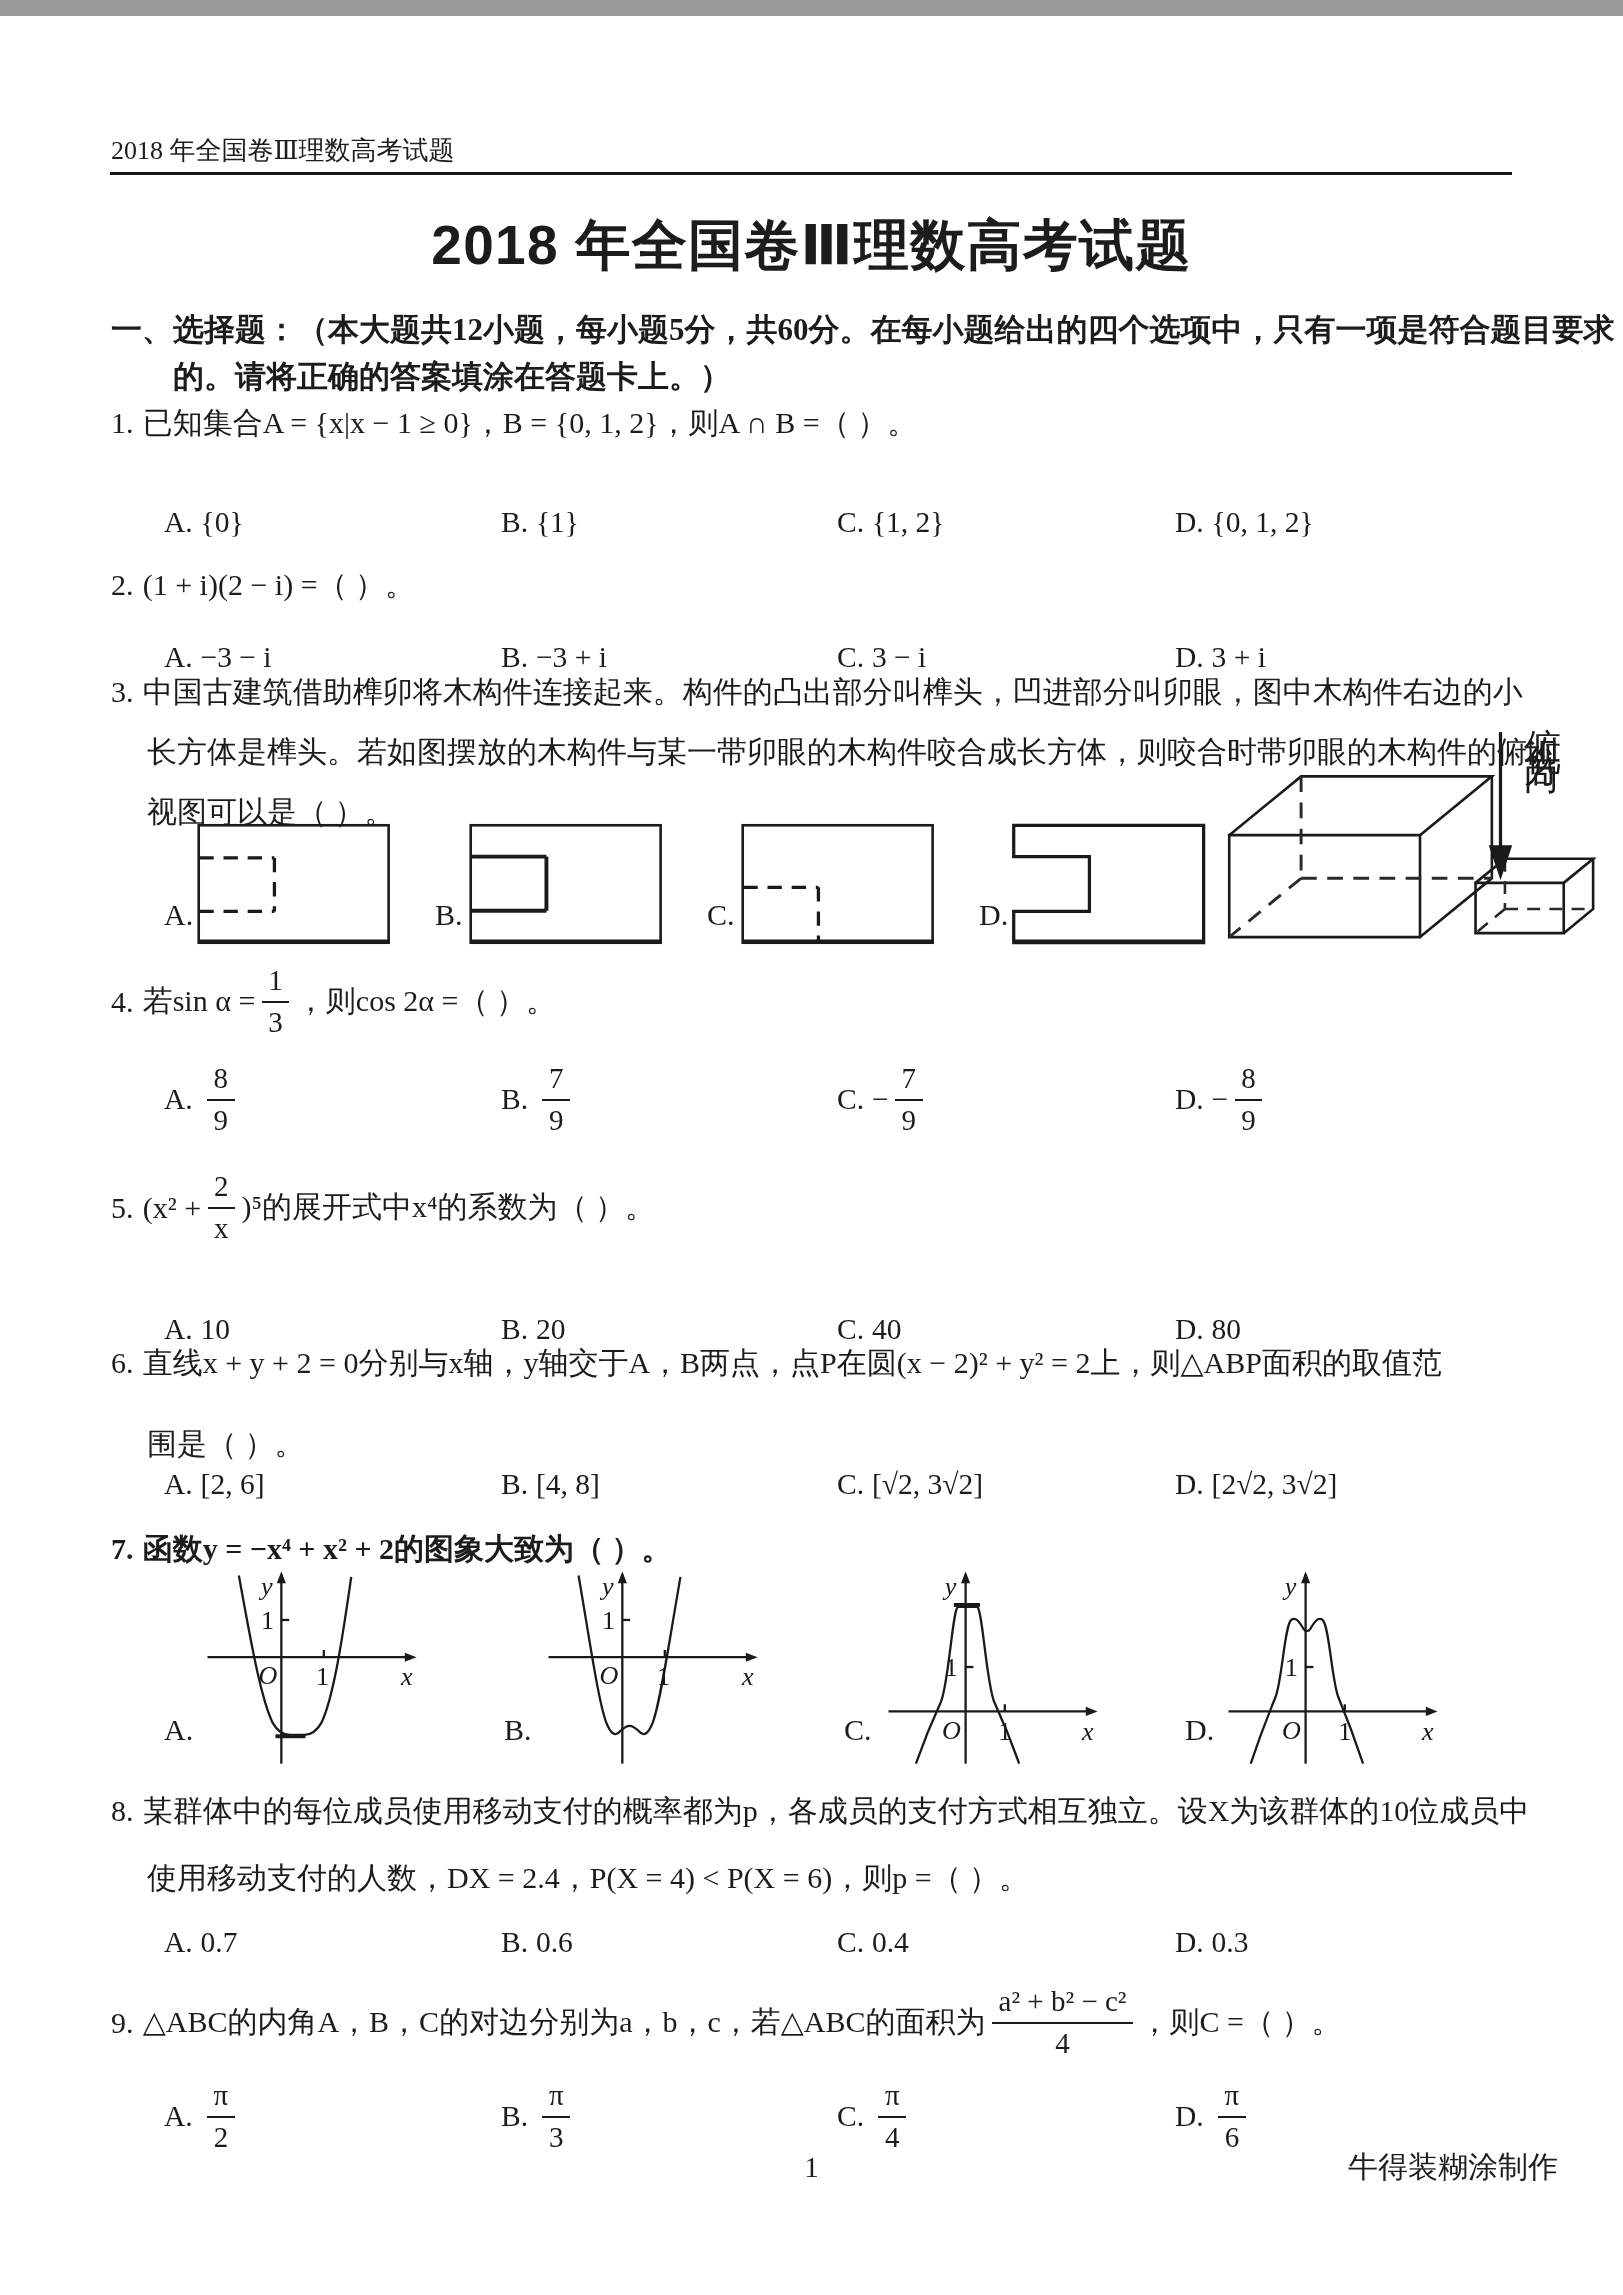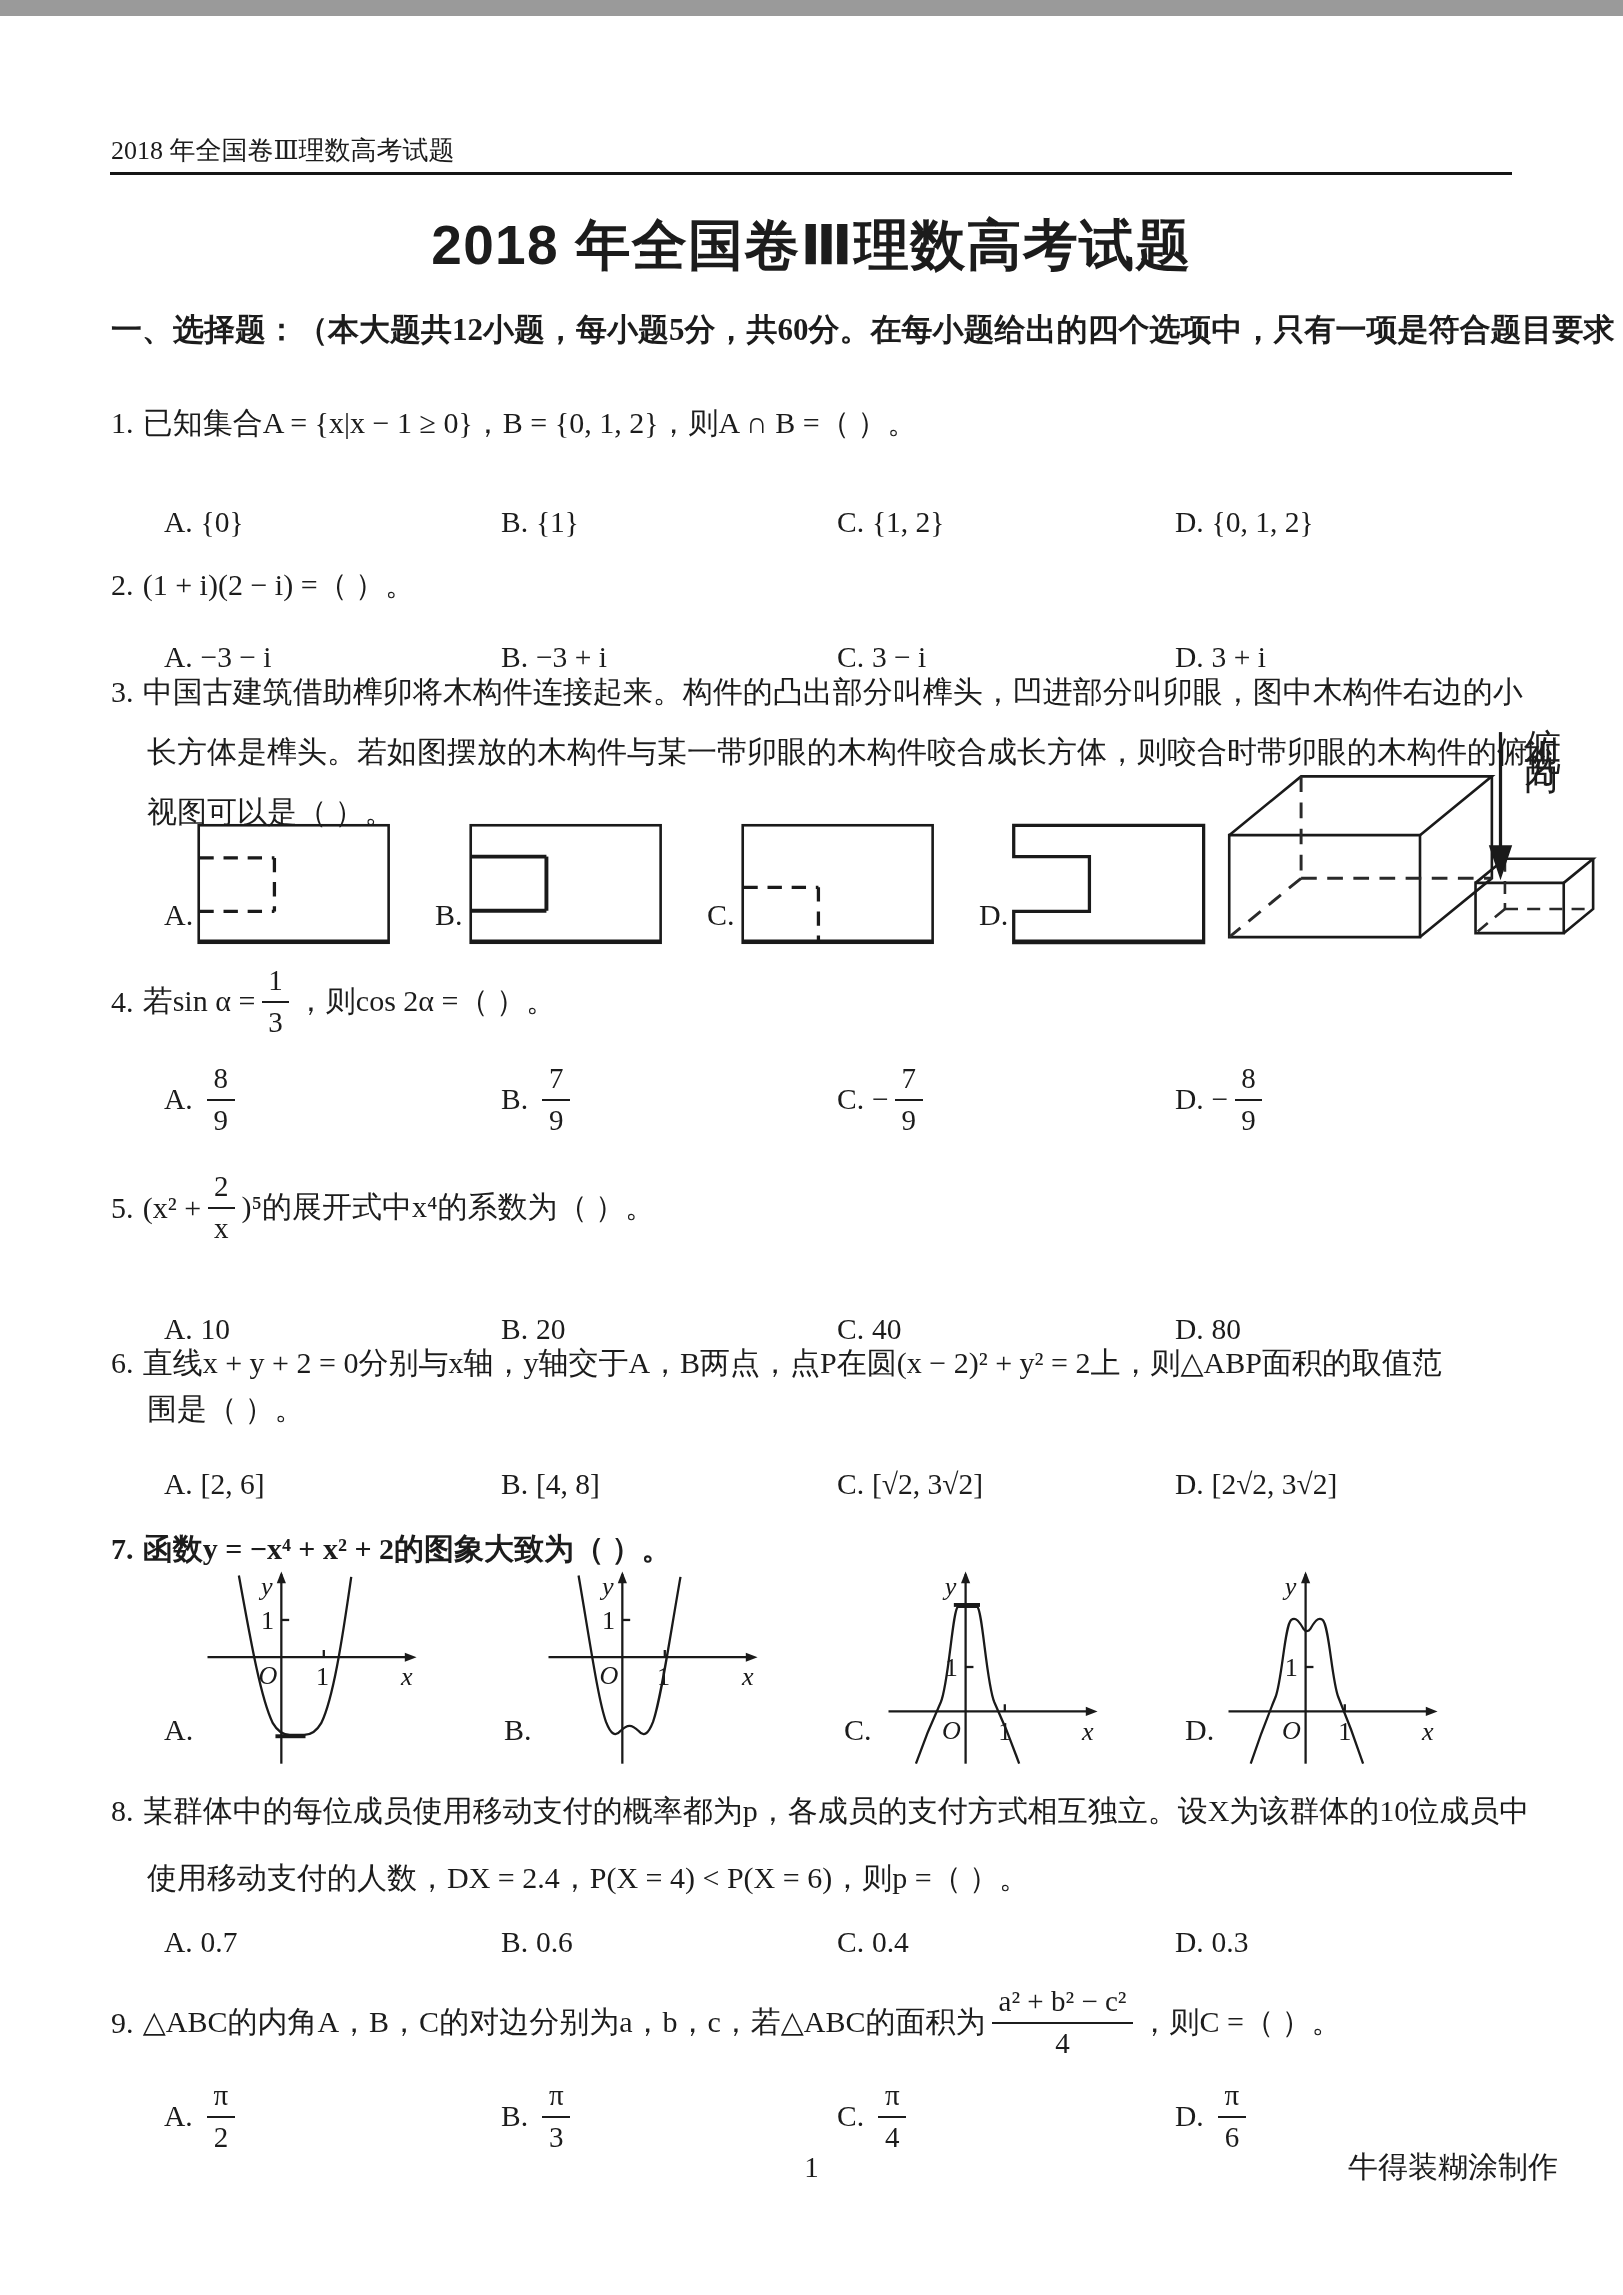--- a/index.html
+++ b/index.html
@@ -49,20 +49,21 @@
 <body>
 
 <div class="page">
 
   <div class="abs header-text" style="left:111px; top:117px;">2018 年全国卷Ⅲ理数高考试题</div>
   <div class="abs header-rule" style="left:110px; top:156px; width:1402px;"></div>
 
   <h1 class="abs title" style="left:0; top:193px;">2018 年全国卷Ⅲ理数高考试题</h1>
 
   <div class="abs section-line" style="left:111px; top:293px;font-family:Liberation Serif, serif;">一、选择题：（本大题共12小题，每小题5分，共60分。在每小题给出的四个选项中，只有一项是符合题目要求</div>
+  <div class="abs section-line" style="left:173px; top:340px;">的。请将正确的答案填涂在答题卡上。）</div>
 
   <div class="abs stem" style="left:111px; top:387px;">
     <span class="qno">1.</span><span>已知集合A = {x|x − 1 ≥ 0}，B = {0, 1, 2}，则A ∩ B =（ ）。</span>
   </div>
   <div class="optrow" style="top:490px;">
     <span class="opt c1">
         <span class="olabel">A.</span>
         <span>{0}</span>
       </span>
     <span class="opt c2">
@@ -242,21 +243,21 @@
       </span>
     <span class="opt c4">
         <span class="olabel">D.</span>
         <span>80</span>
       </span>
   </div>
 
   <div class="abs stem" style="left:111px; top:1327px;">
     <span class="qno">6.</span><span>直线x + y + 2 = 0分别与x轴，y轴交于A，B两点，点P在圆(x − 2)² + y² = 2上，则△ABP面积的取值范</span>
   </div>
-  <div class="abs stem" style="left:147px; top:1373px;">围是（ ）。</div>
+  <div class="abs stem" style="left:147px; top:1408px;">围是（ ）。</div>
   <div class="optrow" style="top:1452px;">
     <span class="opt c1">
         <span class="olabel">A.</span>
         <span>[2, 6]</span>
       </span>
     <span class="opt c2">
         <span class="olabel">B.</span>
         <span>[4, 8]</span>
       </span>
     <span class="opt c3">

